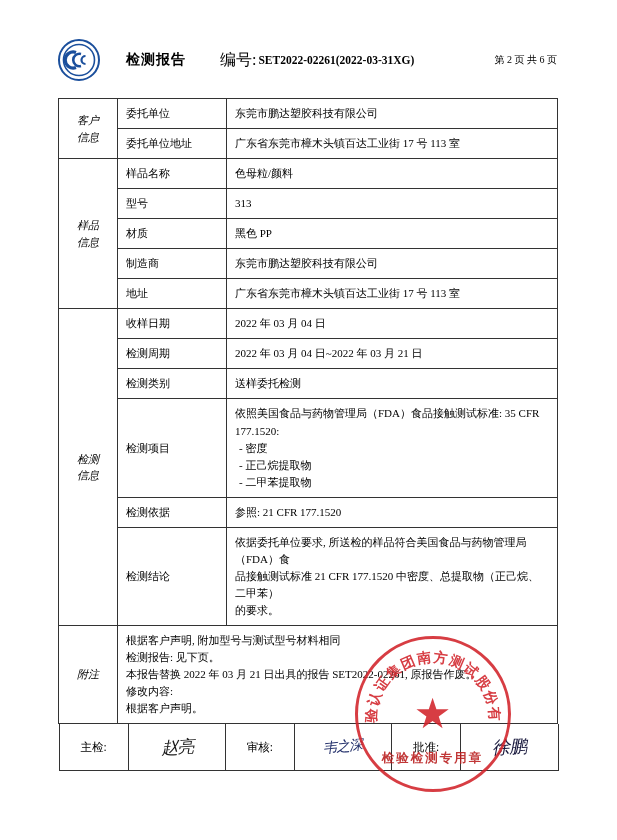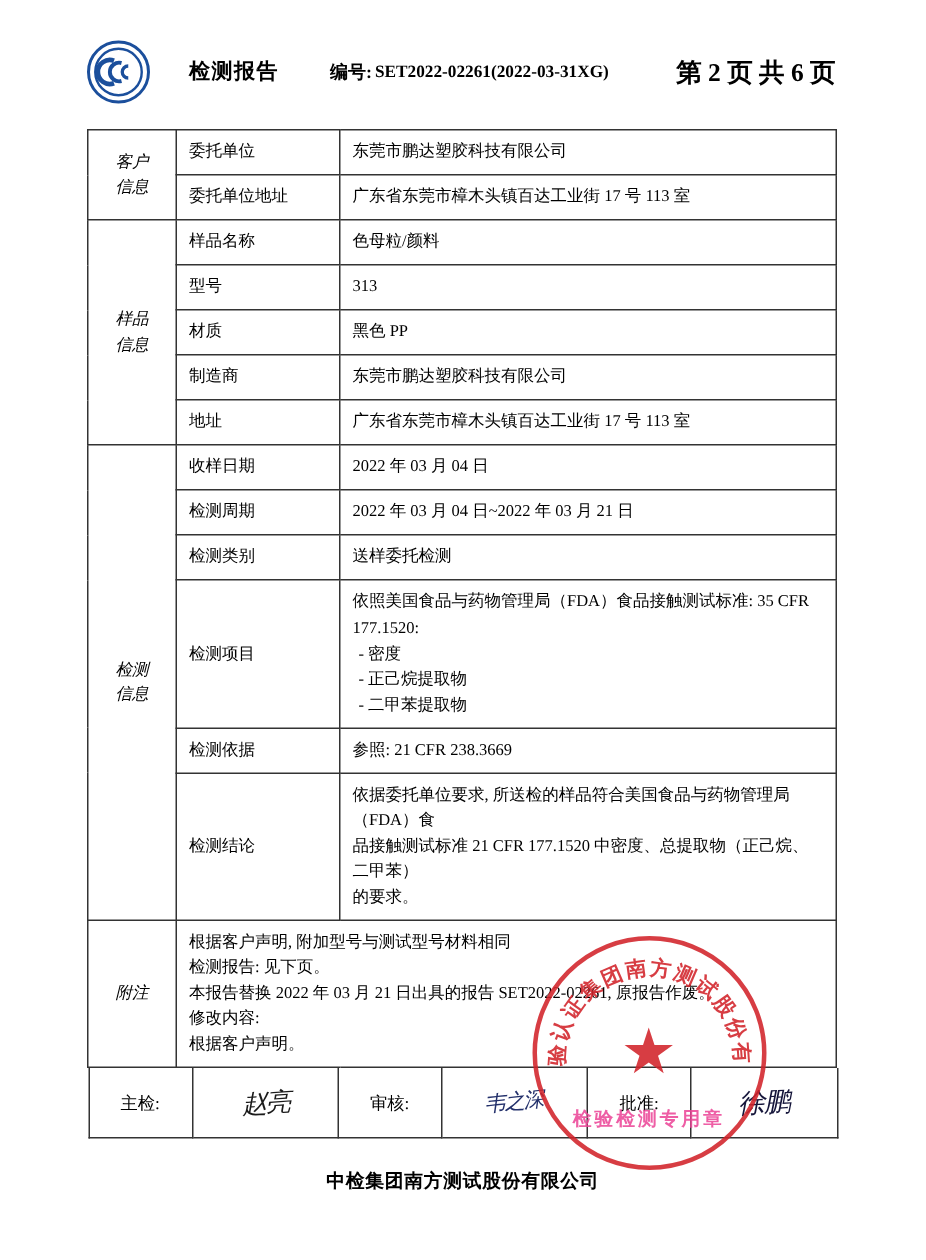--- a/index.html
+++ b/index.html
@@ -14,21 +14,21 @@
     color: #000000;
     font-size: 11px;
     position: relative;
     overflow: hidden;
   }
   .page {
     position: relative;
     width: 617px;
     height: 840px;
     box-sizing: border-box;
-    padding: 4px 58px;
+    padding: 16px 58px;
   }
   
   .header {
     display: flex;
     align-items: center;
     height: 56px;
     padding-top: 16px;
   }
   .logo {
     width: 38px;
@@ -44,34 +44,34 @@
   .logo svg { display: block; }
   .report-title {
     font-size: 14px;
     font-weight: bold;
     letter-spacing: 1px;
     color: #000;
     margin-right: 34px;
     white-space: nowrap;
   }
   .report-no-label {
-    font-size: 12px;
-    font-weight: bold;
+    font-size: 16px;
+    font-weight: normal;
     white-space: nowrap;
   }
   .report-no-value {
     font-size: 11.5px;
     font-weight: bold;
     white-space: nowrap;
     margin-left: 2px;
   }
   .page-no {
     margin-left: auto;
-    font-size: 17px;
-    font-weight: bold;
+    font-size: 10px;
+    font-weight: normal;
     white-space: nowrap;
     padding-right: 2px;
   }
   
   table.main {
     width: 500px;
     border-collapse: collapse;
     table-layout: fixed;
     margin-top: 10px;
   }
@@ -181,21 +181,21 @@
   }
   .stamp .bottom-text {
     position: absolute;
     left: 0;
     right: 0;
     bottom: 22px;
     text-align: center;
     font-size: 12.5px;
     letter-spacing: 2px;
     font-weight: bold;
-    color: #ec4899;
+    color: #b91c1c;
   }
   .stamp .arc {
     position: absolute;
     left: 0;
     top: 0;
     width: 100%;
     height: 100%;
   }
   .stamp .arc text {
     fill: #d2232a;
@@ -300,21 +300,21 @@
       <td class="val">
         <span class="ln">依照美国食品与药物管理局（FDA）食品接触测试标准: 35 CFR</span>
         <span class="ln">177.1520:</span>
         <span class="indent">- 密度</span>
         <span class="indent">- 正己烷提取物</span>
         <span class="indent">- 二甲苯提取物</span>
       </td>
     </tr>
     <tr>
       <td class="key">检测依据</td>
-      <td class="val">参照: 21 CFR 238.3669</td>
+      <td class="val">参照: 21 CFR 177.1520</td>
     </tr>
     <tr>
       <td class="key">检测结论</td>
       <td class="val">
         <span class="ln">依据委托单位要求, 所送检的样品符合美国食品与药物管理局（FDA）食</span>
         <span class="ln">品接触测试标准 21 CFR 177.1520 中密度、总提取物（正己烷、二甲苯）</span>
         <span class="ln">的要求。</span>
       </td>
     </tr>
 
@@ -354,18 +354,14 @@
         </defs>
         <text>
           <textPath href="#arcpath" startOffset="50%" text-anchor="middle">中国检验认证集团南方测试股份有限公司</textPath>
         </text>
       </svg>
       <div class="star">★</div>
       <div class="bottom-text">检验检测专用章</div>
     </div>
   </div>
 
-  <div class="footer">
-    <div class="company">中检集团南方测试股份有限公司</div>
-
-  </div>
 
 </div>
 
 </body></html>

